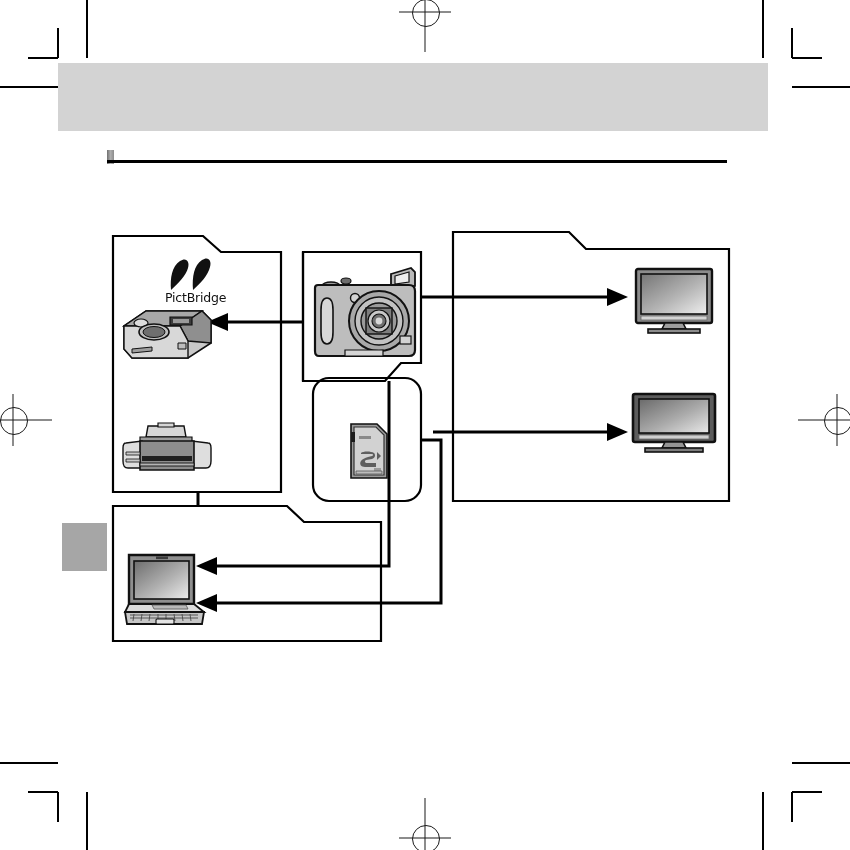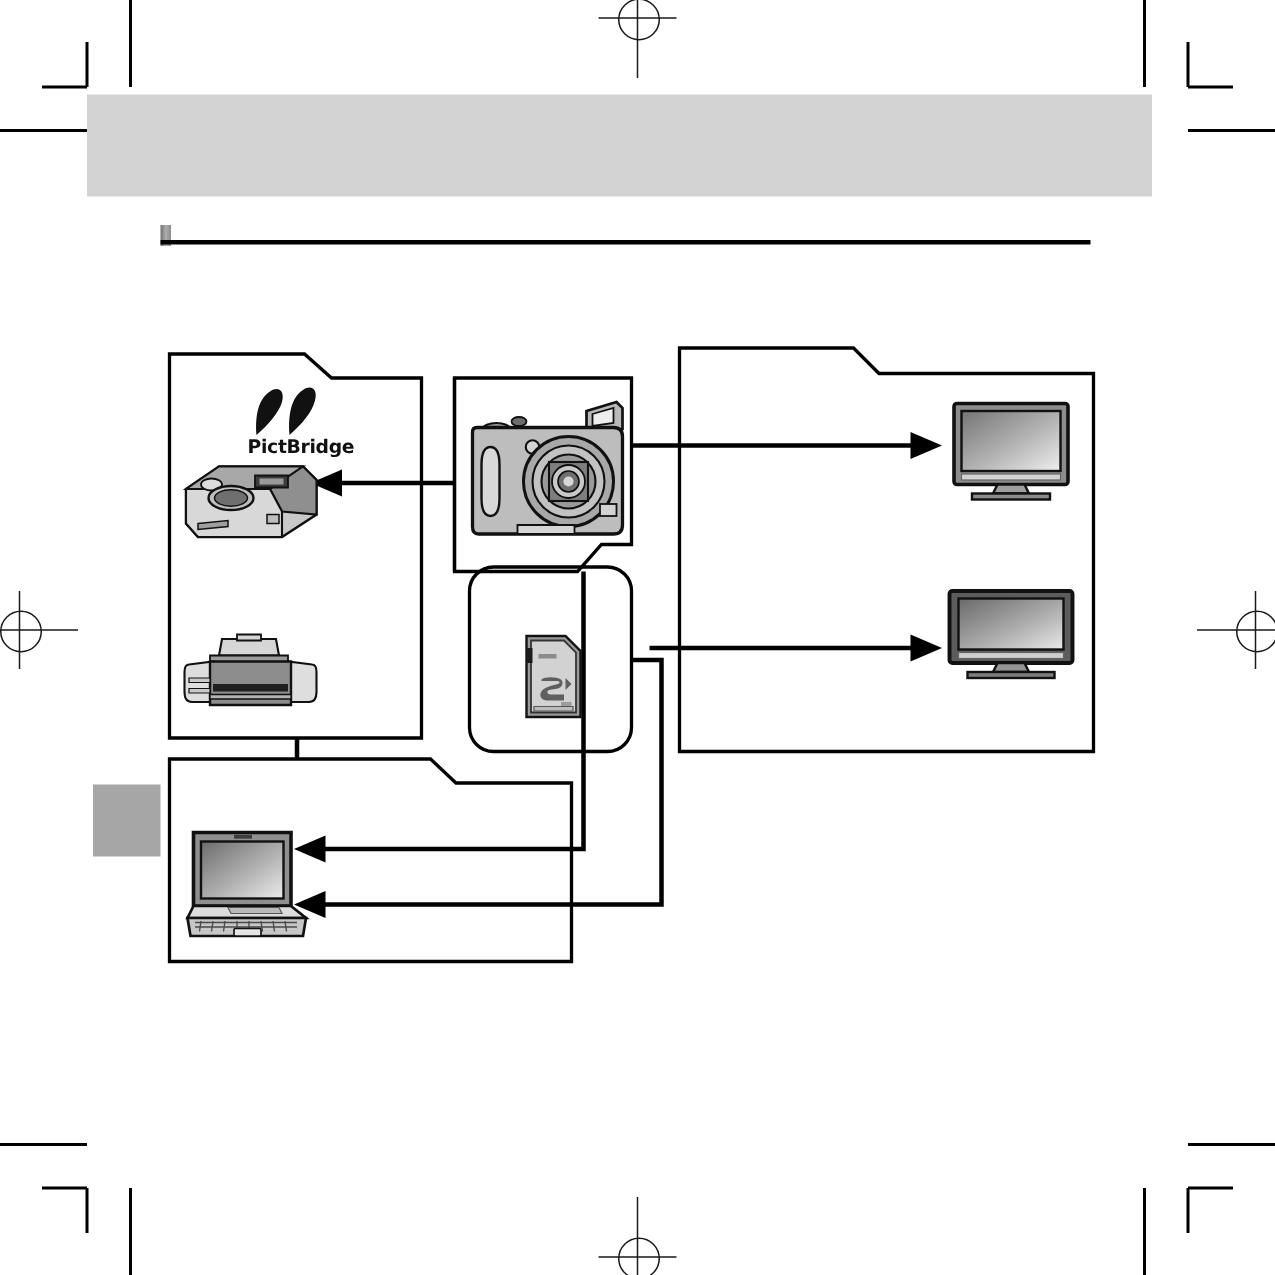--- a/index.html
+++ b/index.html
@@ -27,21 +27,21 @@
      background:linear-gradient(to right,#6f6f6f 0%,#adadad 50%,#8c8c8c 100%);}
   #page-tab{left:62px;top:523px;width:45px;height:48px;background:#a6a6a6;}
 
   
   .art{position:absolute;}
   .art svg{display:block;overflow:visible;}
 
   .pictbridge-text{
     position:absolute;
     font-family:"DejaVu Sans", sans-serif;
-    font-weight:bold;
+    font-weight:normal;
     font-size:12.5px;
     letter-spacing:-0.2px;
     color:#111;
     white-space:nowrap;
   }
   .hidden-label{position:absolute;width:1px;height:1px;overflow:hidden;color:transparent;}
 </style>
 </head>
 <body>
 

